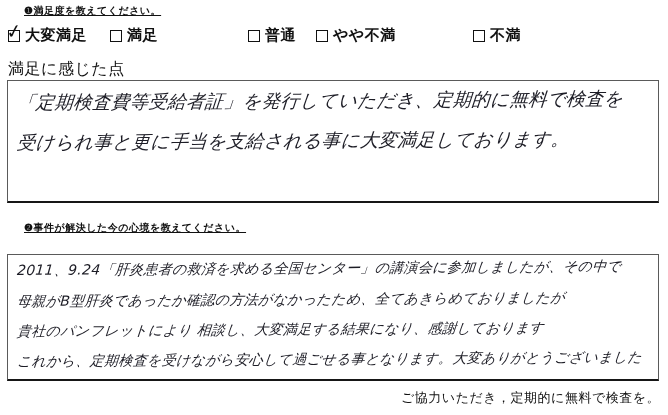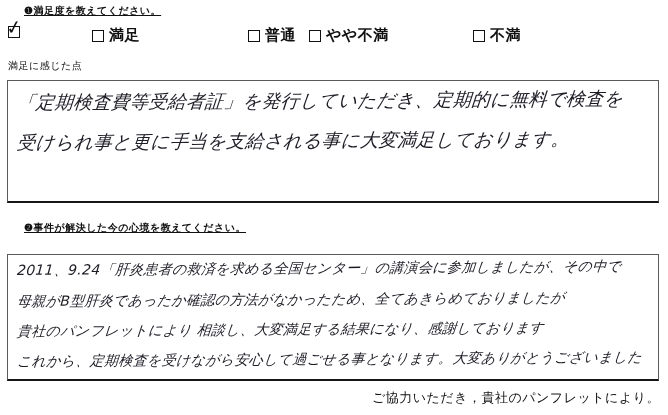--- a/index.html
+++ b/index.html
@@ -29,21 +29,21 @@
   }
   .check {
     position:absolute; left:-3px; top:-9px;
     font-size:19px; font-weight:bold; color:#111;
     font-family:"DejaVu Sans",sans-serif;
     transform:rotate(-10deg);
     line-height:1;
   }
   .sublabel {
     position:absolute; left:8px; top:59px;
-    font-size:10px; letter-spacing:0.5px;
+    font-size:16px; letter-spacing:0.5px;
   }
   .answer-box {
     position:absolute; left:7px; width:652px;
     background:#fff;
     border:1px solid #5a5a5a;
     border-bottom:2.5px solid #161616;
   }
   .box1 { top:80px;  height:123px; }
   .box2 { top:254px; height:127px; }
   .hw {
@@ -71,30 +71,31 @@
 </style>
 </head>
 <body>
 
 <div class="heading q1-heading">❶満足度を教えてください。</div>
 
 <div class="opt" style="left:8px">
   <span class="cb">
       <span class="check">✓</span>
     </span>
+  <span>大変満足</span>
 </div>
-<div class="opt" style="left:92px">
+<div class="opt" style="left:110px">
   <span class="cb"></span>
   <span>満足</span>
 </div>
 <div class="opt" style="left:248px">
   <span class="cb"></span>
   <span>普通</span>
 </div>
-<div class="opt" style="left:309px">
+<div class="opt" style="left:316px">
   <span class="cb"></span>
   <span>やや不満</span>
 </div>
 <div class="opt" style="left:473px">
   <span class="cb"></span>
   <span>不満</span>
 </div>
 
 <div class="sublabel">満足に感じた点</div>
 
@@ -105,13 +106,13 @@
 
 <div class="heading q2-heading">❷事件が解決した今の心境を教えてください。</div>
 
 <div class="answer-box box2">
   <div class="hw hw-2a">2011、9.24「肝炎患者の救済を求める全国センター」の講演会に参加しましたが、その中で</div>
   <div class="hw hw-2b">母親がB型肝炎であったか確認の方法がなかったため、全てあきらめておりましたが</div>
   <div class="hw hw-2c">貴社のパンフレットにより 相談し、大変満足する結果になり、感謝しております</div>
   <div class="hw hw-2d">これから、定期検査を受けながら安心して過ごせる事となります。大変ありがとうございました</div>
 </div>
 
-<div class="footer">ご協力いただき，貴社のパンフレットにより。</div>
+<div class="footer">ご協力いただき，定期的に無料で検査を。</div>
 
 </body></html>

